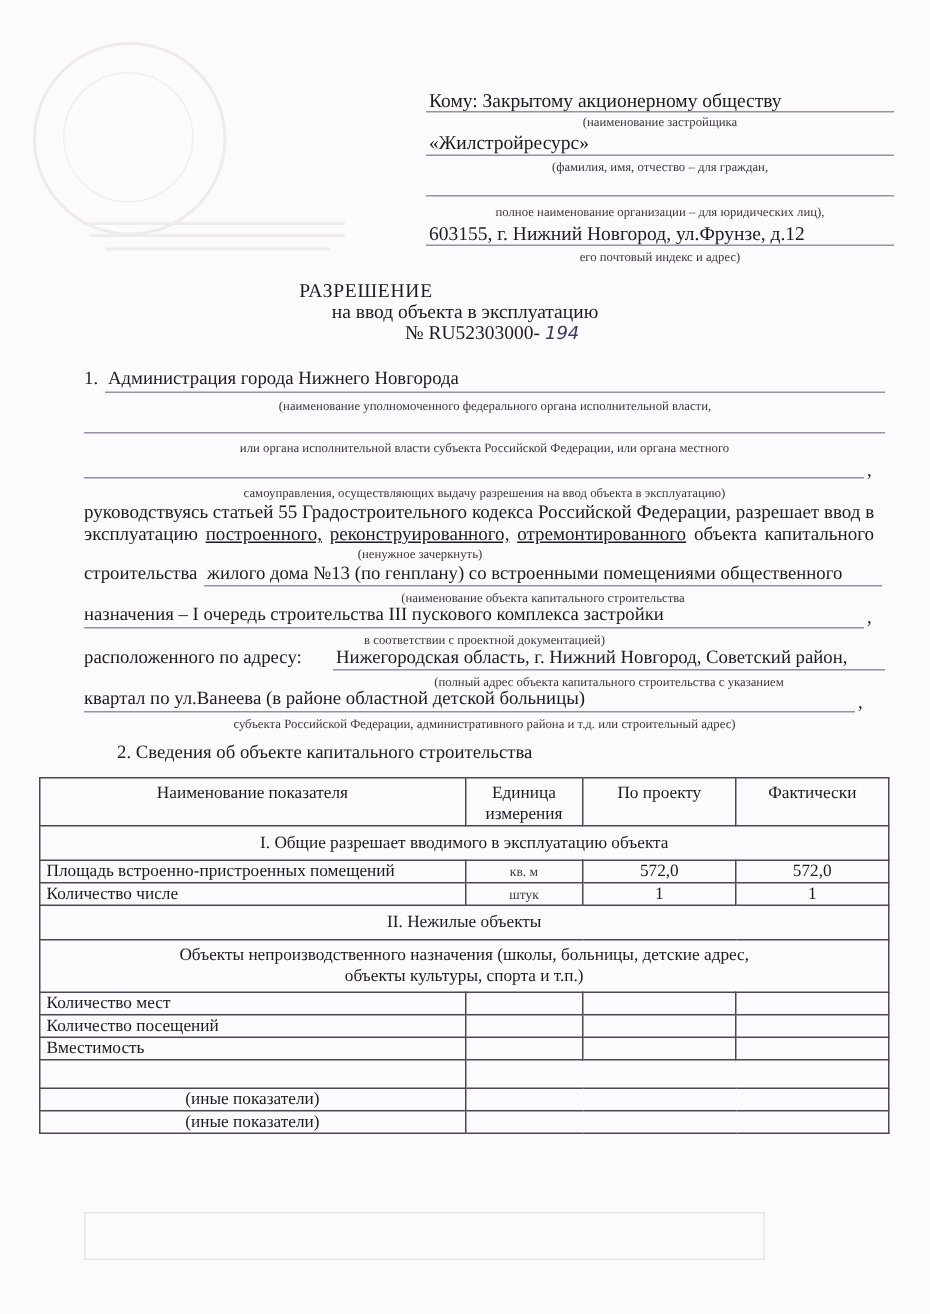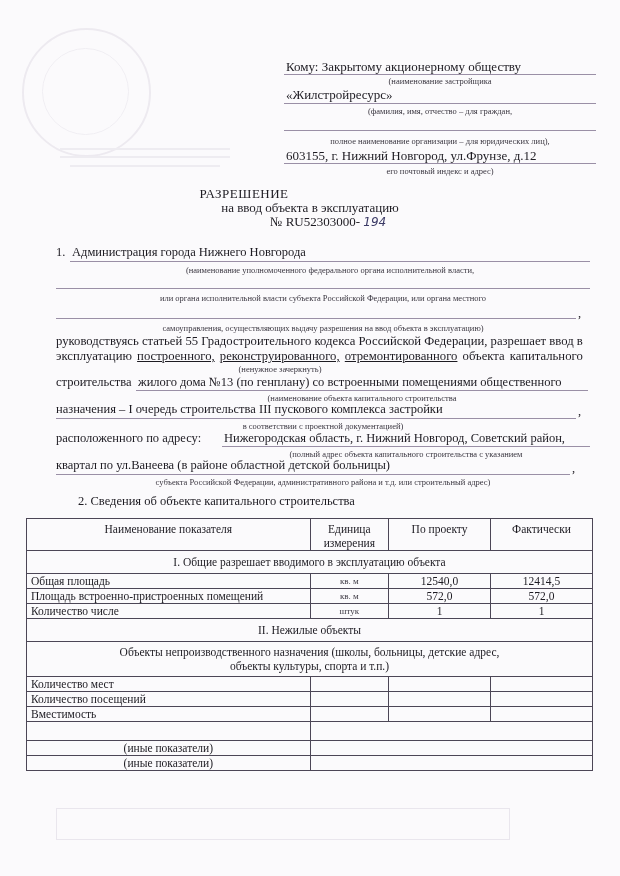--- a/index.html
+++ b/index.html
@@ -111,26 +111,20 @@
       <tr class="hdr">
     <td class="c" style="vertical-align:top;padding-top:3px;">Наименование показателя</td>
     <td class="c" style="line-height:14px;vertical-align:top;padding-top:3px;">Единица измерения</td>
     <td class="c" style="vertical-align:top;padding-top:3px;">По проекту</td>
     <td class="c" style="vertical-align:top;padding-top:3px;">Фактически</td>
   </tr>
   <tr>
     <td colspan="4" class="c" style="height:22px;">I. Общие разрешает вводимого в эксплуатацию объекта</td>
   </tr>
   <tr>
-    <td>Общая площадь</td>
-    <td class="unit">кв. м</td>
-    <td class="c">12540,0</td>
-    <td class="c">12414,5</td>
-  </tr>
-  <tr>
     <td>Площадь встроенно-пристроенных помещений</td>
     <td class="unit">кв. м</td>
     <td class="c">572,0</td>
     <td class="c">572,0</td>
   </tr>
   <tr>
     <td>Количество числе</td>
     <td class="unit">штук</td>
     <td class="c">1</td>
     <td class="c">1</td>

